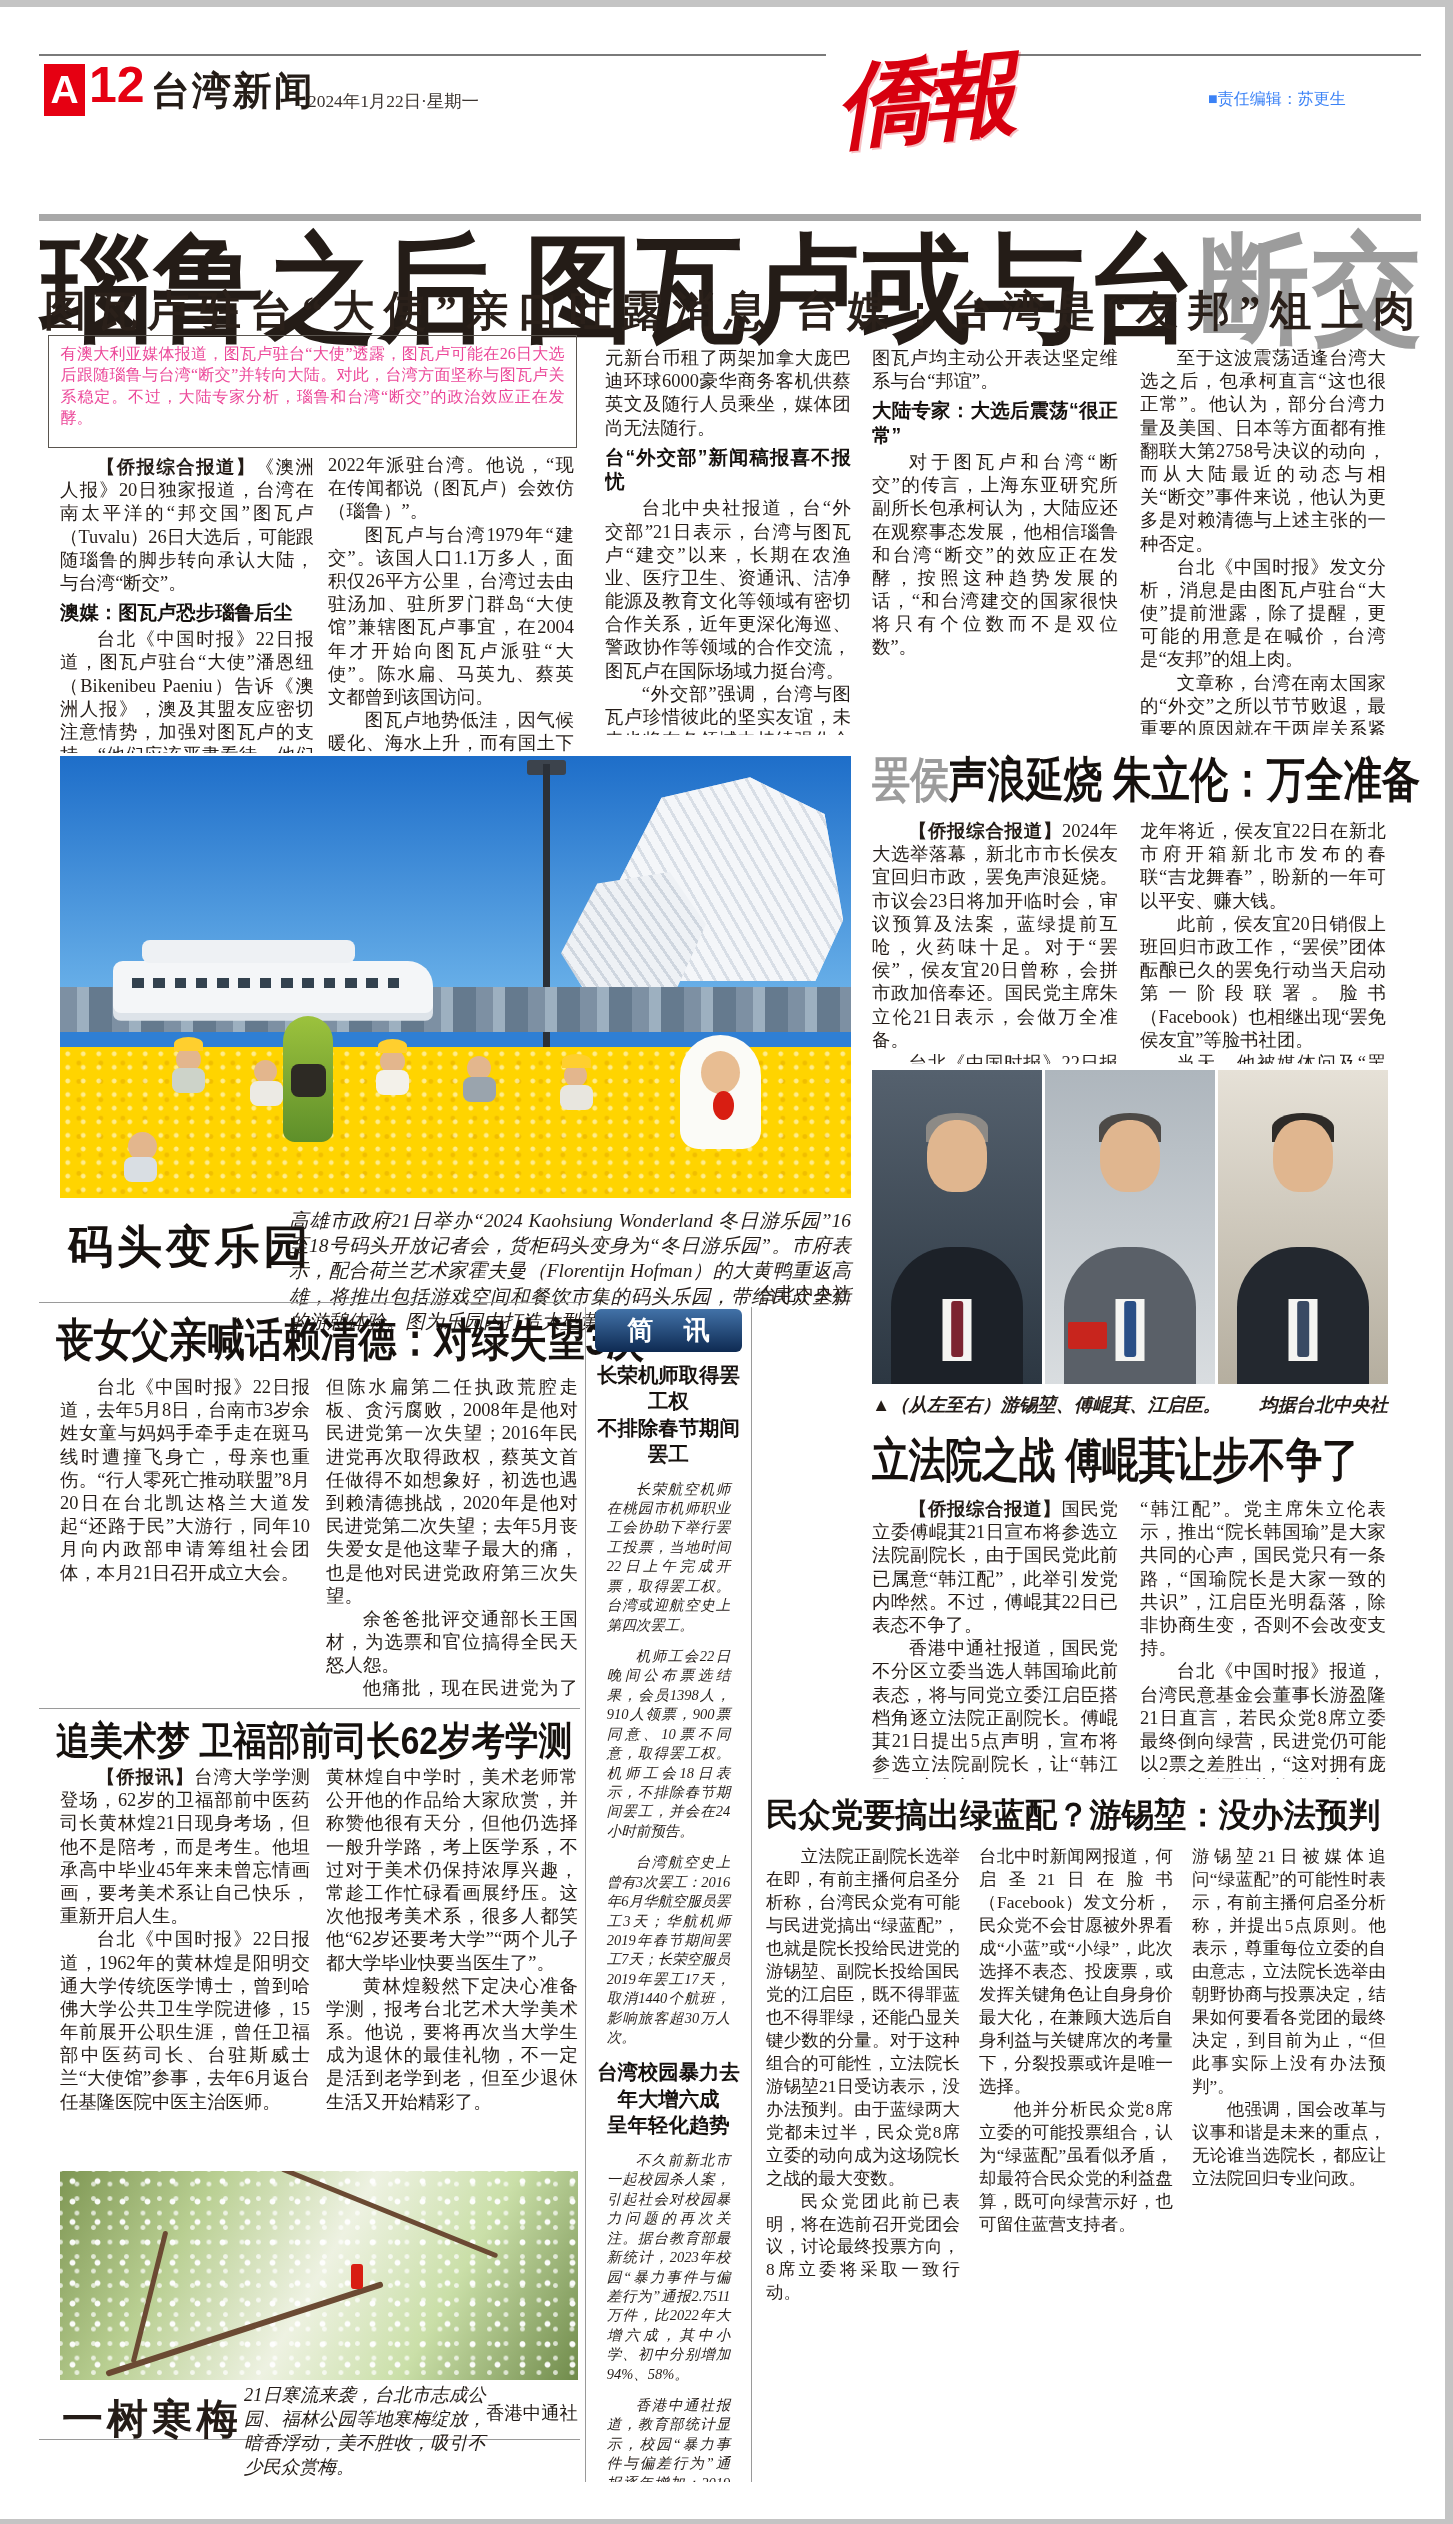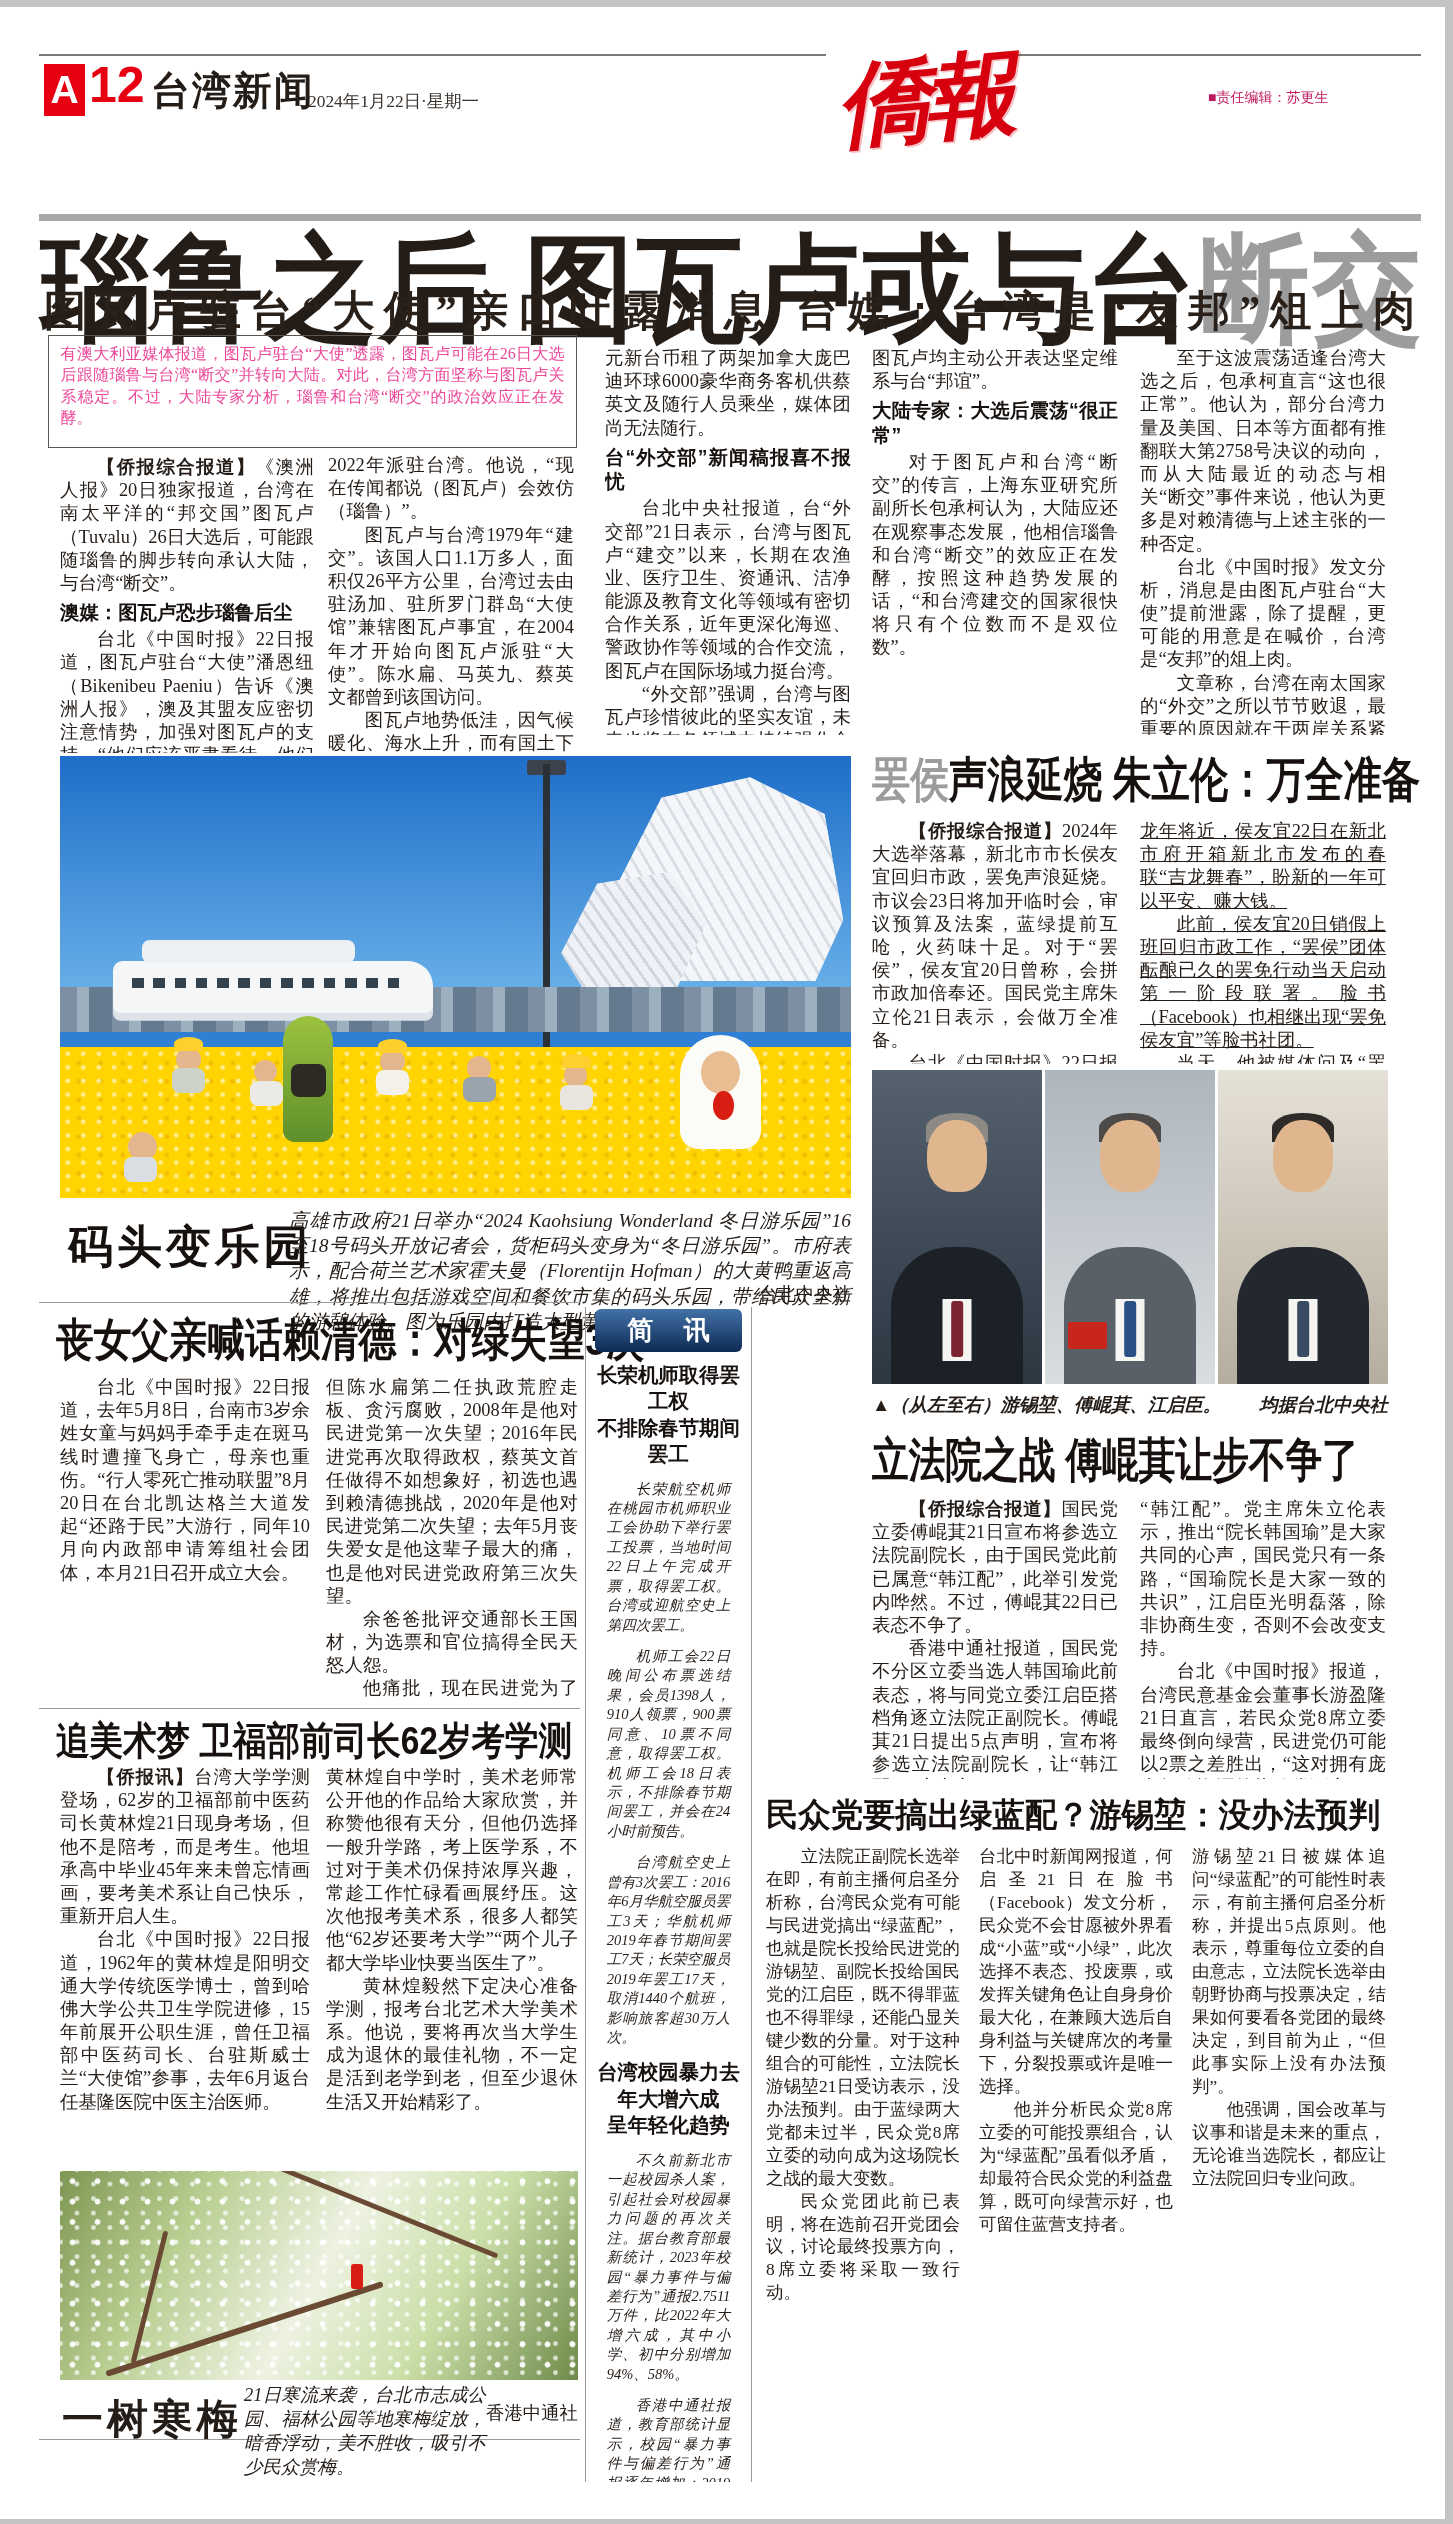--- a/index.html
+++ b/index.html
@@ -18,21 +18,21 @@
       color:#fff;font-family:"Liberation Sans",sans-serif;font-weight:900;font-size:39px;
       display:flex;align-items:center;justify-content:center;}
   #edition-num{position:absolute;left:89px;top:56px;color:#e60012;font-family:"Liberation Sans",sans-serif;
       font-weight:700;font-size:50px;}
   #section-name{position:absolute;left:151px;top:64px;font-family:"Liberation Sans",sans-serif;
       font-weight:900;font-size:39px;letter-spacing:1.9px;}
   #page-date{position:absolute;left:308px;top:89px;font-size:17.4px;color:#3a332e;}
   #masthead{position:absolute;left:812px;top:25px;width:223px;text-align:center;color:#d7000f;
       font-family:"DejaVu Serif",serif;font-style:italic;font-weight:bold;font-size:93px;line-height:1.6;
       transform:rotate(-5deg);letter-spacing:-5.8px;text-shadow:1.9px 1.9px 0 rgba(215,0,15,.25);}
-  #editor-line{position:absolute;left:1208px;top:89px;font-size:14px;color:#be185d;
+  #editor-line{position:absolute;left:1208px;top:89px;font-size:16px;color:#3b82f6;
       font-family:"Liberation Sans",sans-serif;}
   #thick-rule{position:absolute;left:39px;top:214px;width:1382px;height:6.8px;background:#a8a8a8;}
 
   
   #main-headline{position:absolute;left:41px;top:227px;width:1378px;white-space:nowrap;
       font-family:"Liberation Sans",sans-serif;font-weight:900;font-size:110px;line-height:1.05;
       letter-spacing:-2.9px;transform:scaleY(1.06);transform-origin:top left;
       text-align:justify;text-align-last:justify;display:block;}
   #main-headline .gray{color:#9c9c9c;}
   #sub-headline{position:absolute;left:44px;top:283px;width:1371px;font-weight:900;font-size:42px;
@@ -51,21 +51,21 @@
   #lead-c3{left:605px;top:347px;width:246px;height:388px;}
   #lead-c4{left:872px;top:347px;width:246px;height:388px;}
   #lead-c5{left:1140px;top:347px;width:246px;height:388px;}
 
   
   .big-head{position:absolute;font-family:"Liberation Sans",sans-serif;font-weight:900;white-space:nowrap;
       transform-origin:top left;color:#16110e;}
   #recall-headline{left:872px;top:748px;font-size:48px;transform:scaleX(0.80);}
   #recall-headline .gray{color:#9c9c9c;}
   #recall-c1{left:872px;top:820px;width:246px;height:244px;}
-  #recall-c2{left:1140px;top:820px;width:246px;height:244px;text-decoration:underline;}
+  #recall-c2{left:1140px;top:820px;width:246px;height:244px;}
 
   
   #dock-photo{position:absolute;left:60px;top:756px;width:791px;height:442px;overflow:hidden;background:#2f7fd4;}
   #dp-sky{position:absolute;left:0;top:0;width:100%;height:242px;background:linear-gradient(180deg,#1e6ec9,#6ab1e9);}
   #dp-lattice{position:absolute;right:7.8px;top:21.3px;width:233px;height:204px;background:
       repeating-linear-gradient(60deg,#f4f6f9 0 8.7px,#d8dee6 8.7px 11.6px),
       repeating-linear-gradient(-60deg,rgba(255,255,255,.7) 0 8.7px,rgba(200,208,218,.7) 8.7px 11.6px);
       clip-path:polygon(18% 100%,2% 55%,22% 10%,60% 0,92% 18%,100% 70%,88% 100%);}
   #dp-lattice2{position:absolute;right:145px;top:116px;width:145px;height:116px;background:
       repeating-linear-gradient(55deg,#eef1f5 0 7.8px,#cfd6df 7.8px 10.7px);

